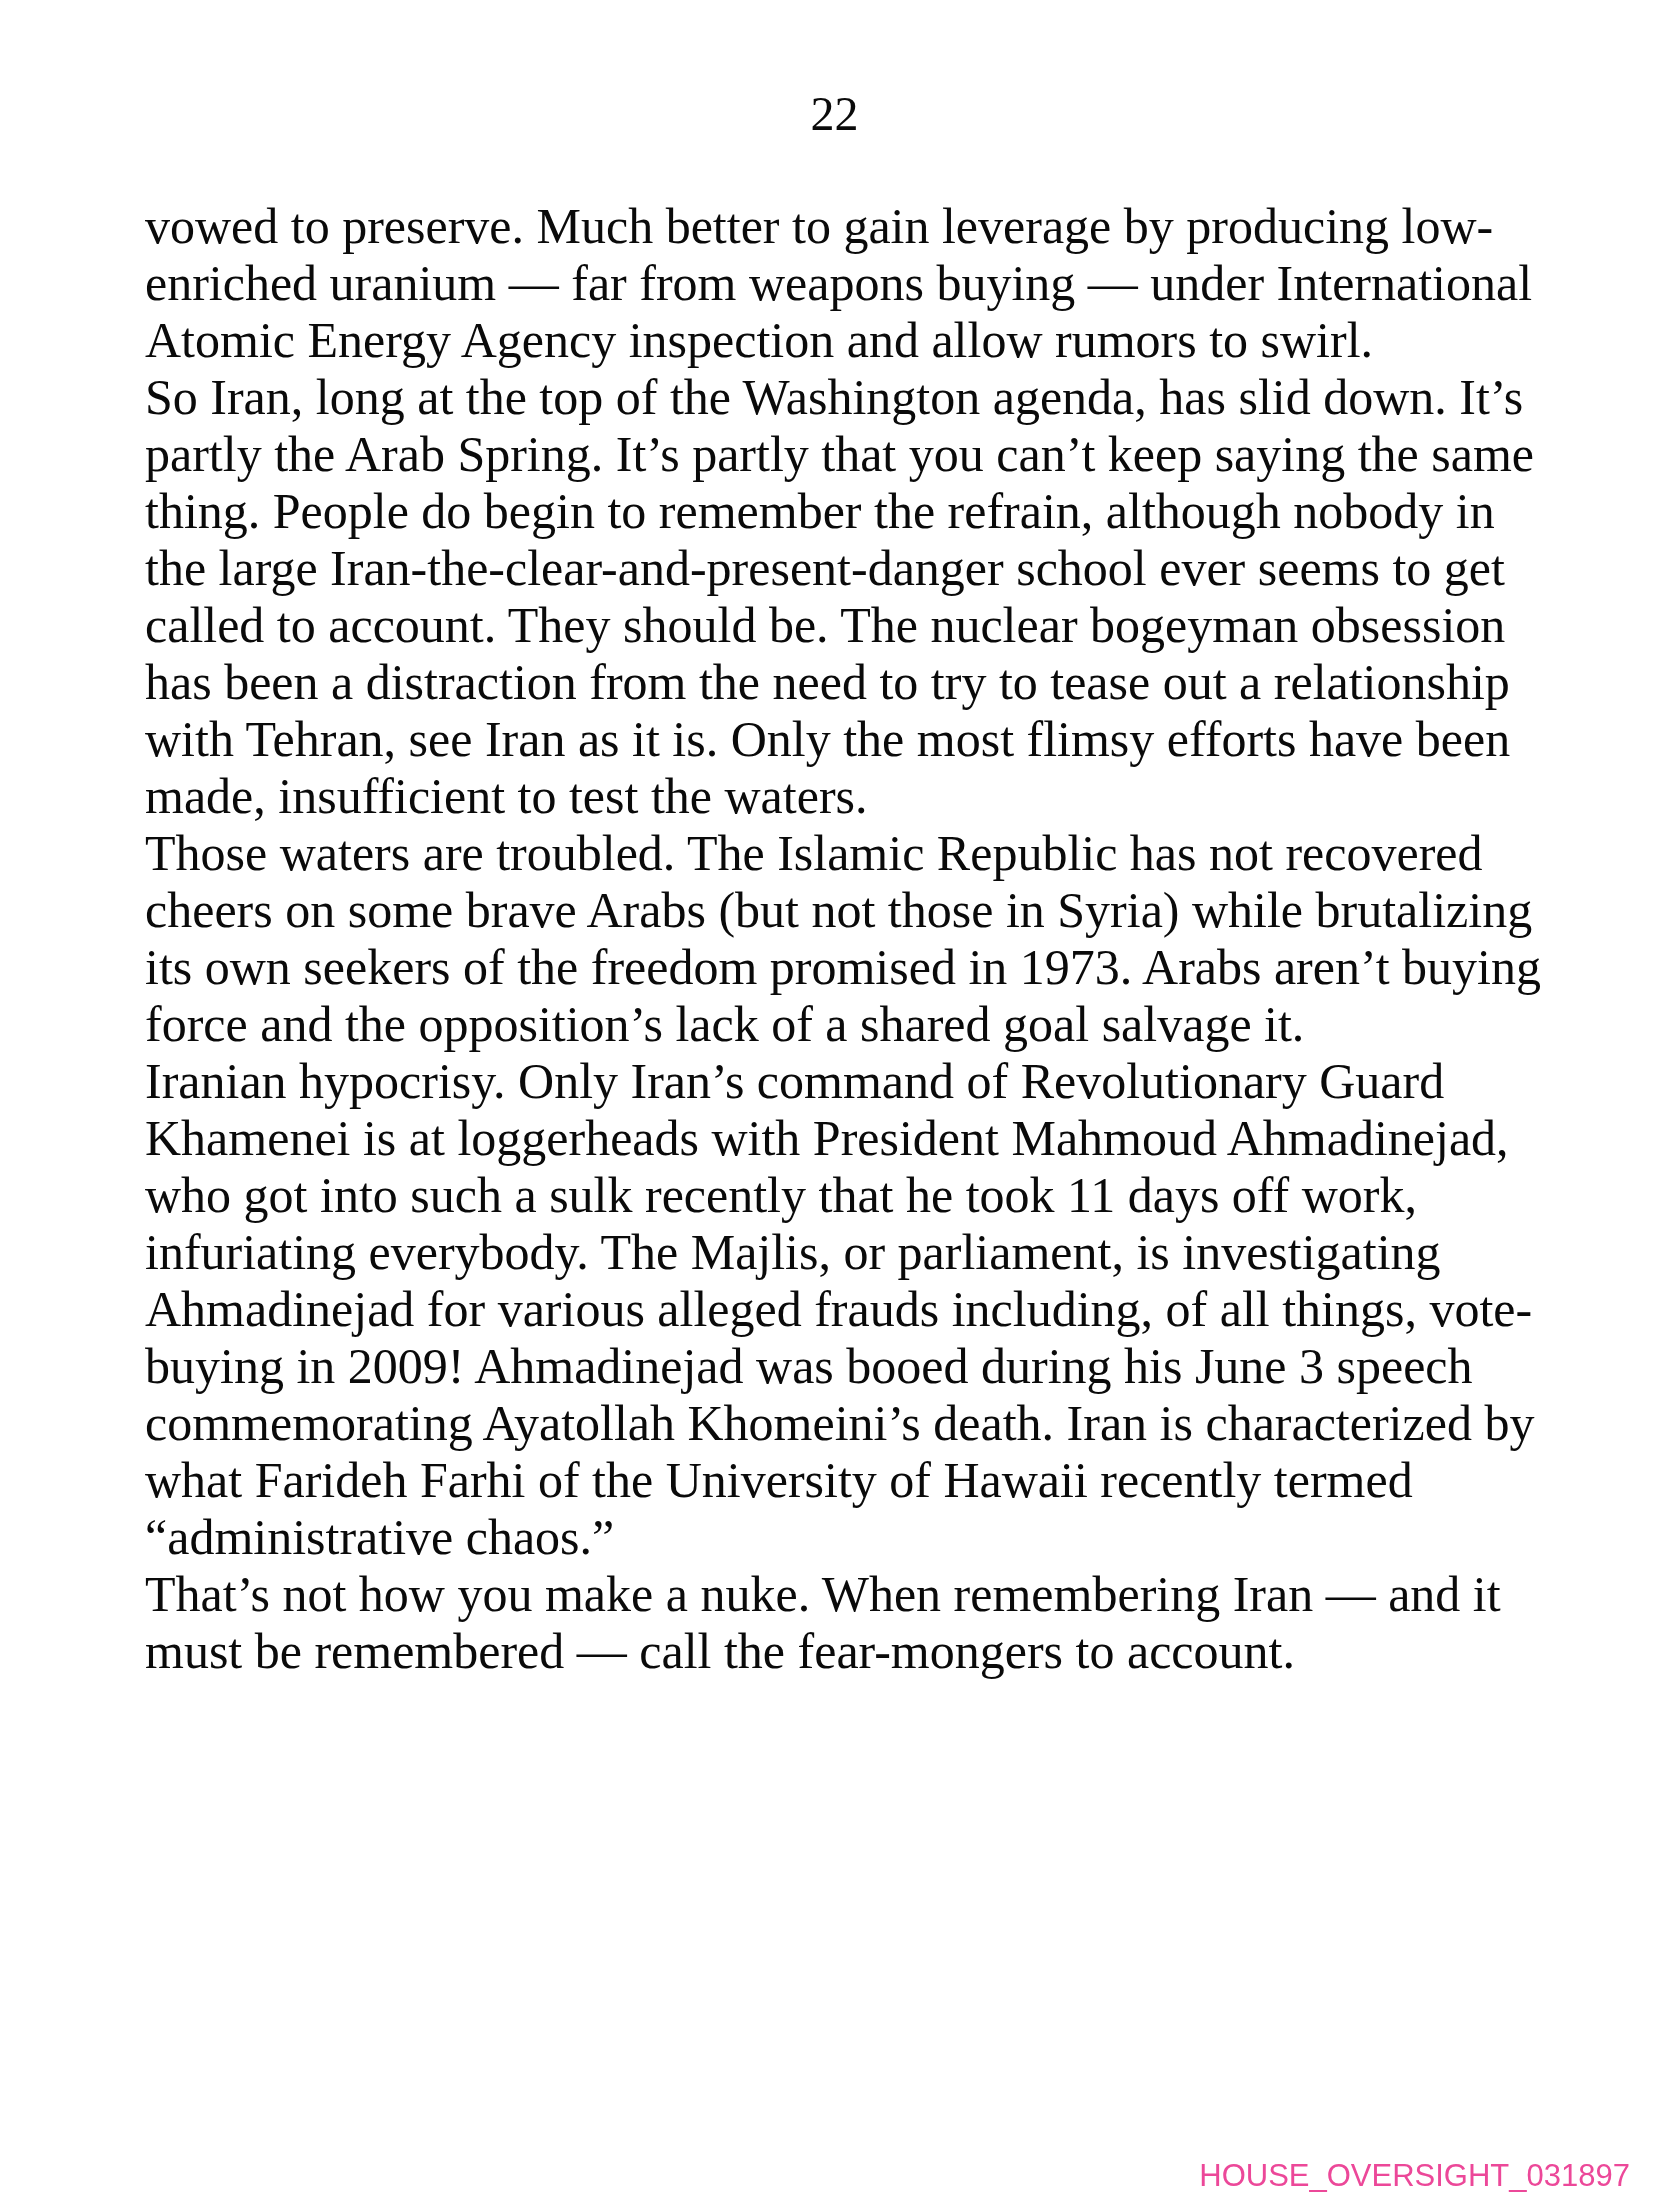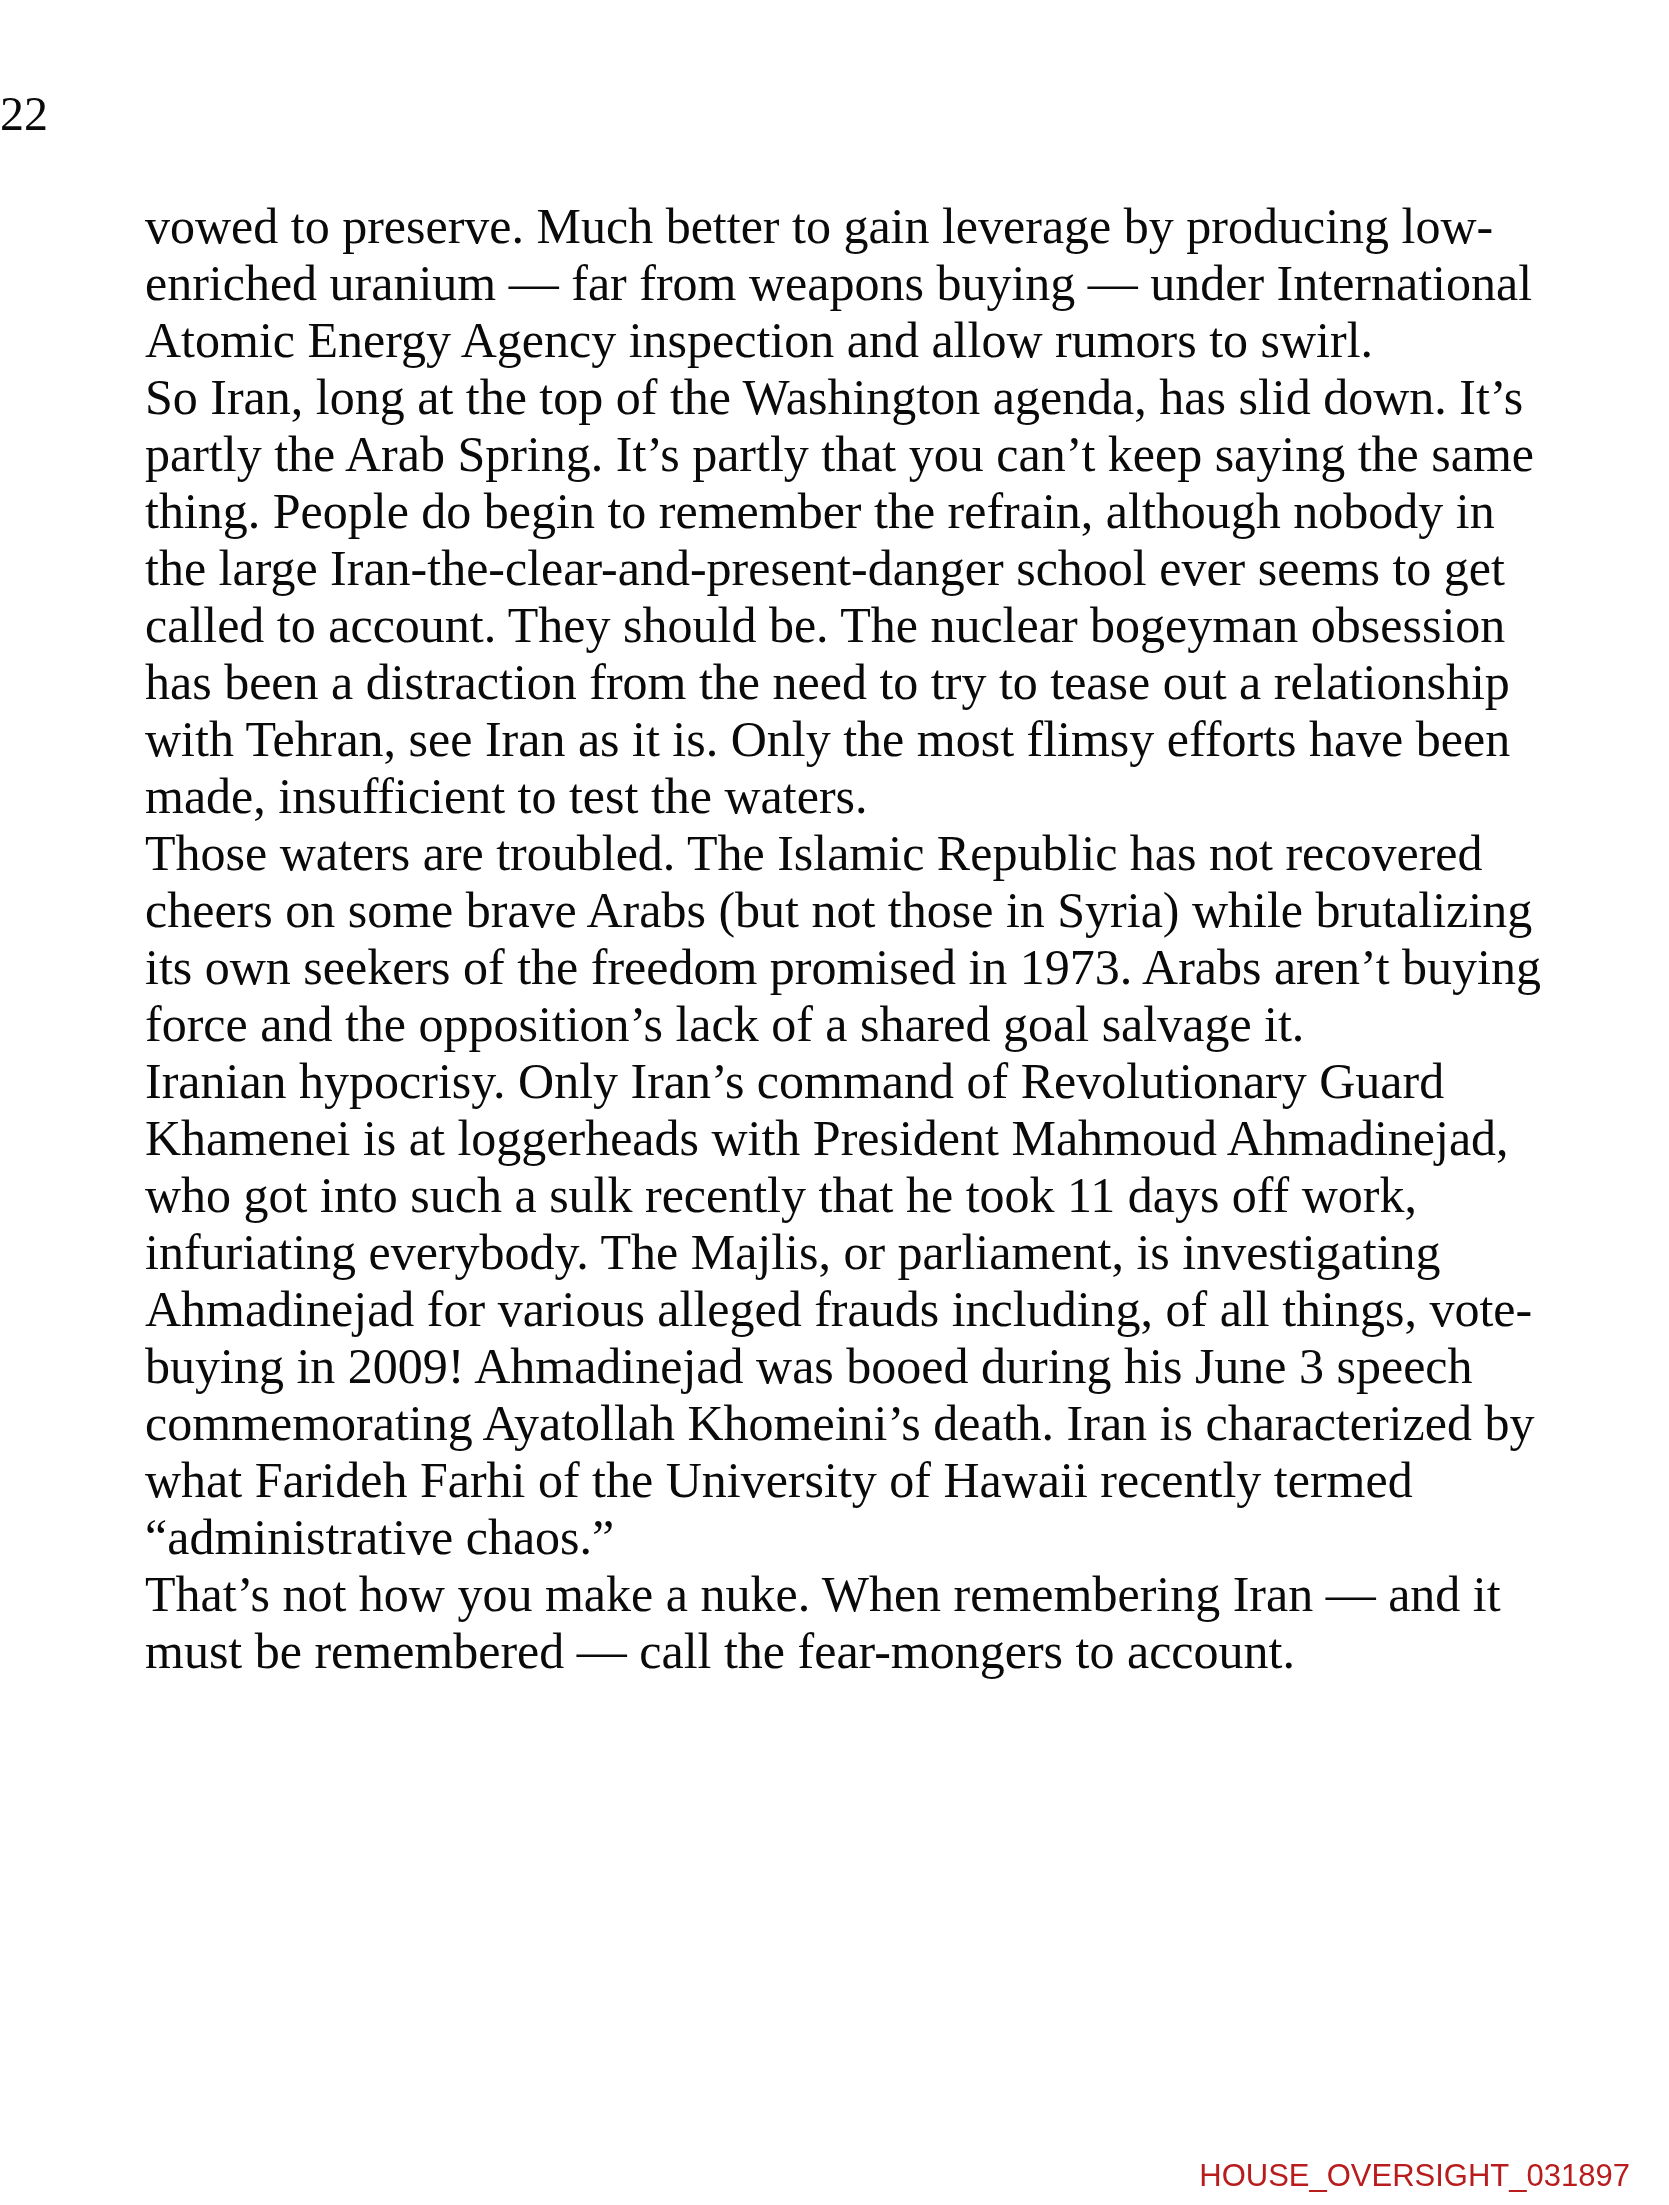--- a/index.html
+++ b/index.html
@@ -14,21 +14,21 @@
     background: #ffffff;
     overflow: hidden;
     font-family: "Liberation Serif", "DejaVu Serif", serif;
     color: #0a0a0a;
   }
   .page-number {
     position: absolute;
     top: 90px;
     left: 0;
     width: 100%;
-    text-align: left;
+    text-align: center;
     font-size: 48px;
     line-height: 48px;
   }
   .body-text {
     position: absolute;
     left: 145px;
     top: 198px;
     width: 1394px;
     font-size: 50px;
     line-height: 57px;
@@ -36,21 +36,21 @@
   .body-text .line {
     white-space: nowrap;
   }
   .bates-footer {
     position: absolute;
     right: 39px;
     top: 2159px;
     font-family: "Liberation Sans", "DejaVu Sans", sans-serif;
     font-size: 31px;
     line-height: 34px;
-    color: #b91c1c;
+    color: #ec4899;
   }
 </style>
 </head>
 <body>
 
 <div class="page">
   <div class="page-number">22</div>
 
   <div class="body-text">
       <div class="line">vowed to preserve. Much better to gain leverage by producing low-</div>

